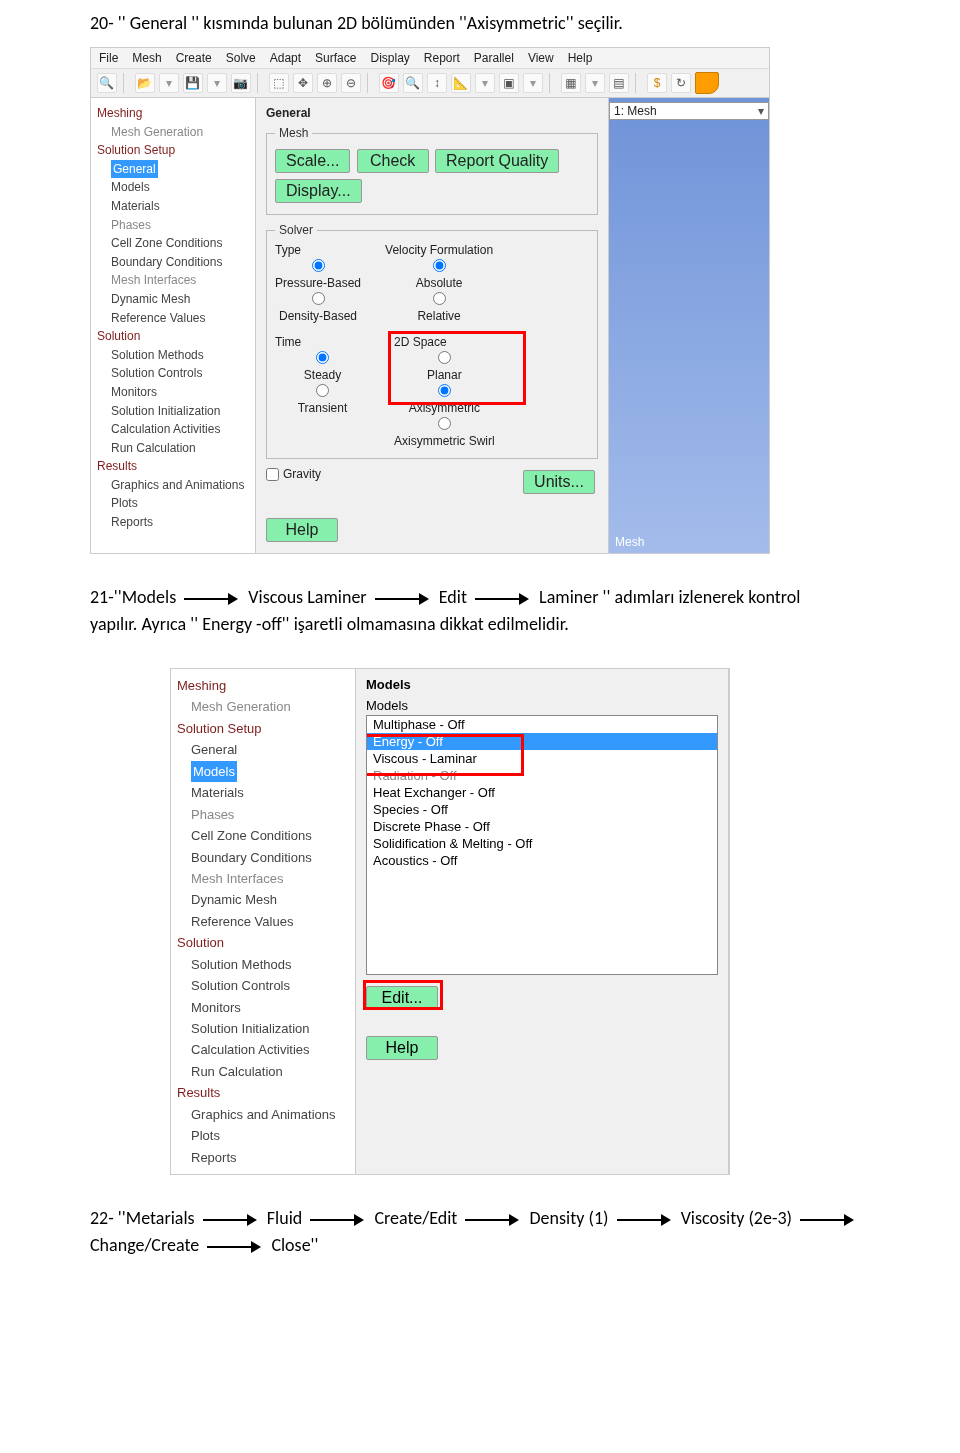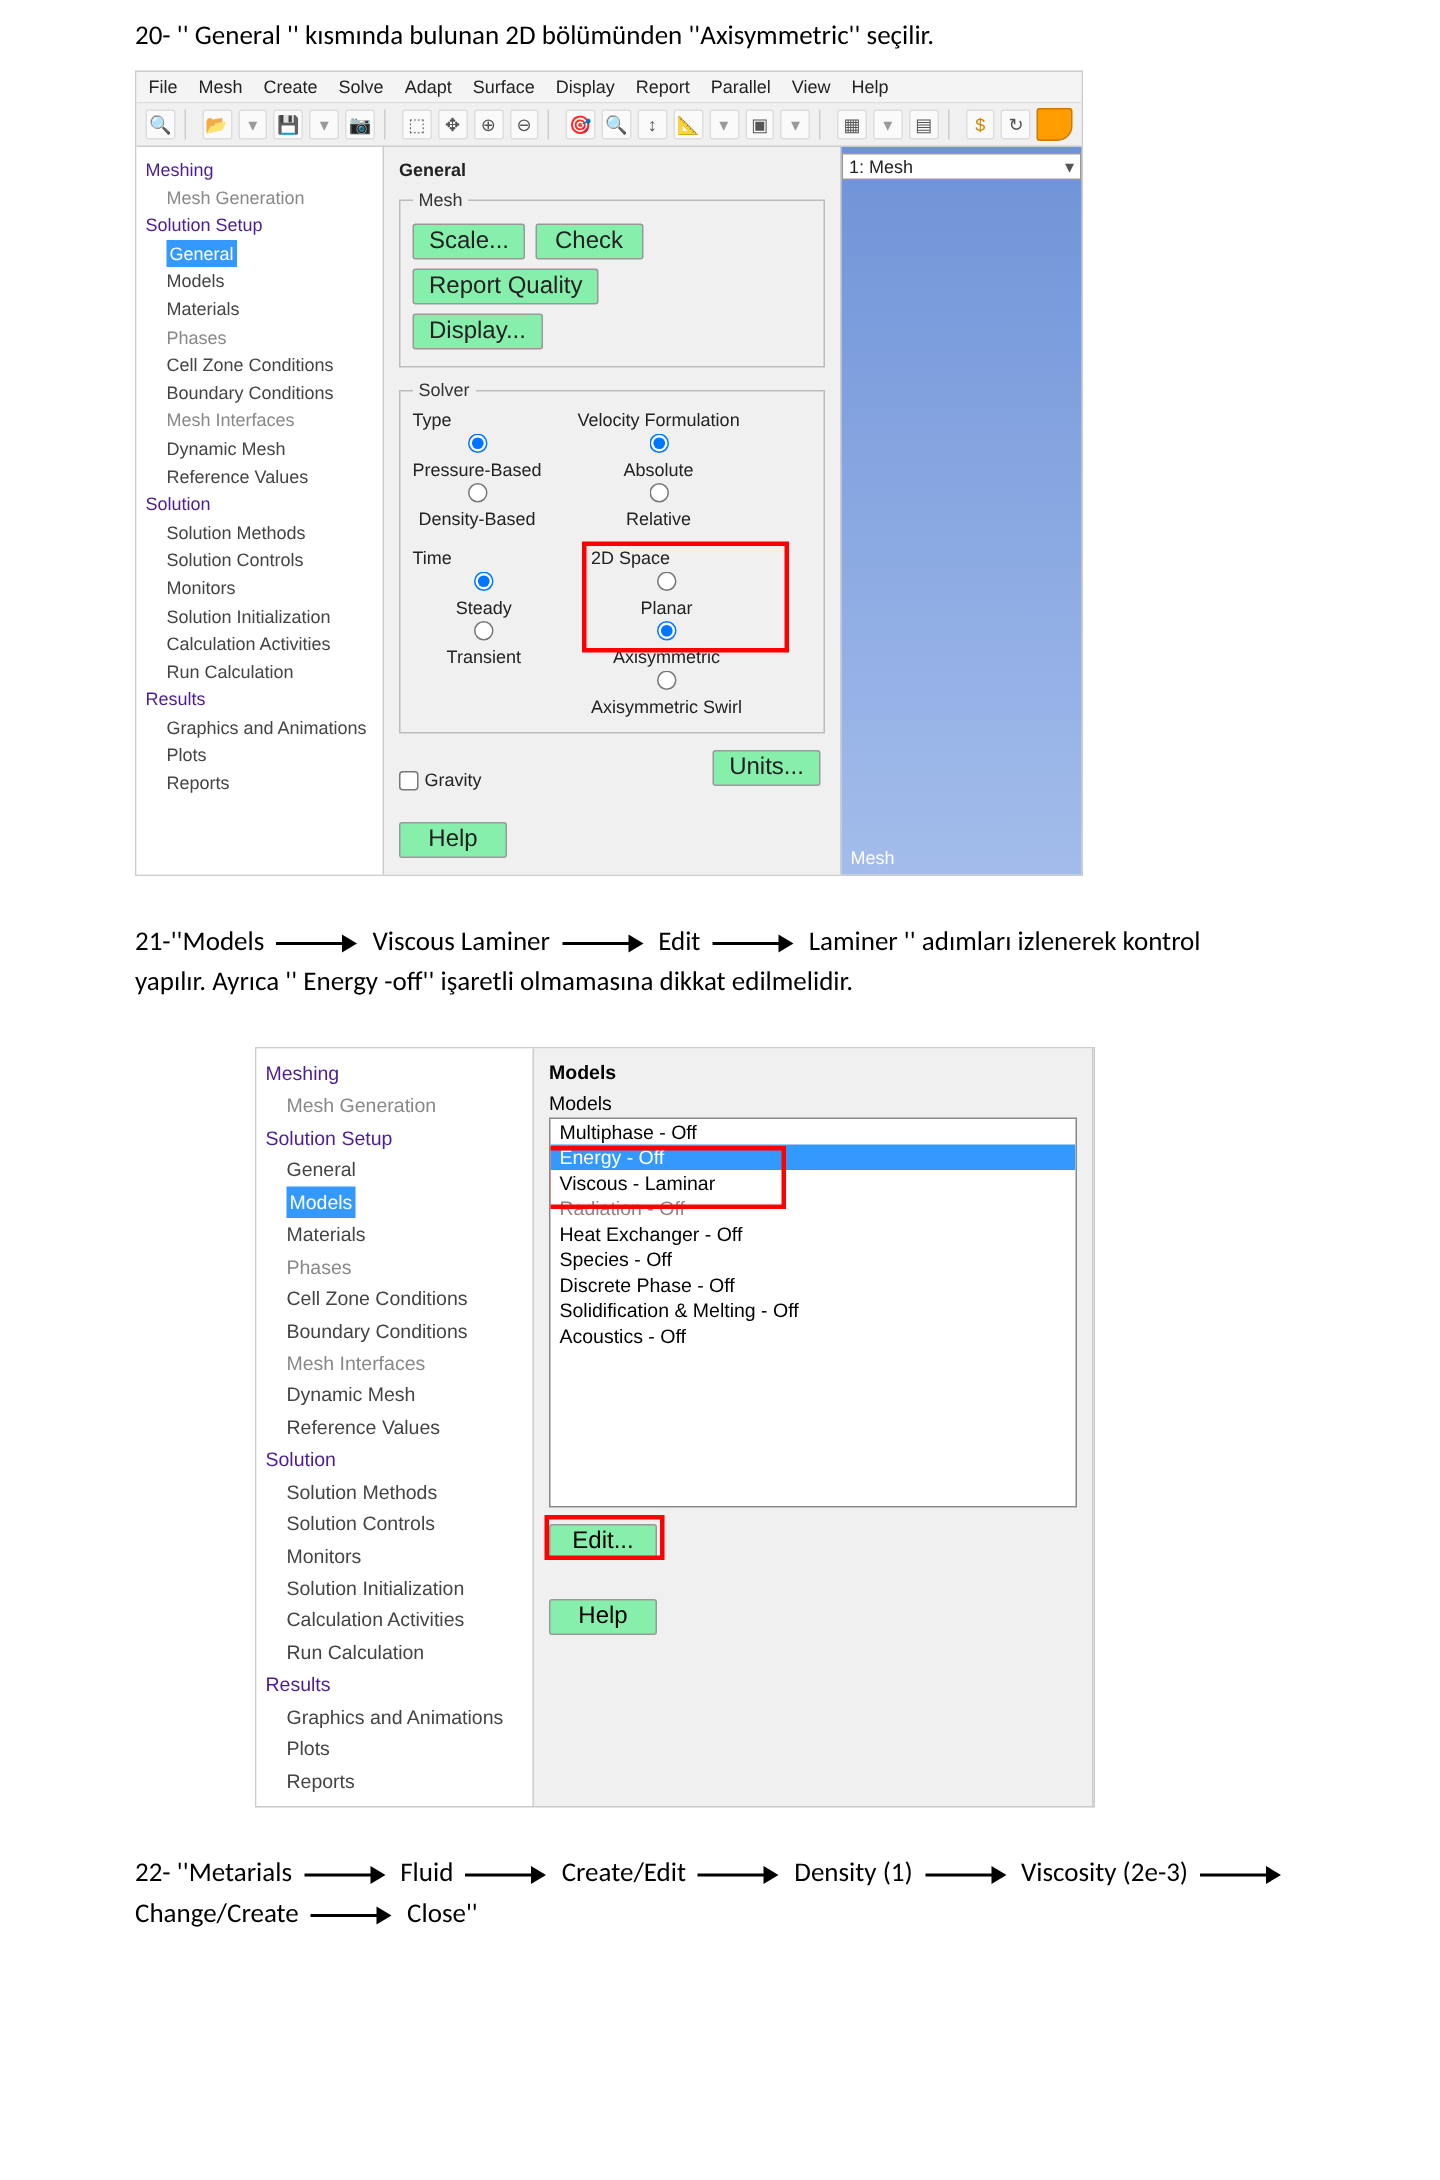--- a/index.html
+++ b/index.html
@@ -4,28 +4,28 @@
 <style>
   * { box-sizing: border-box; margin: 0; padding: 0; }
   body { font-family: "Segoe UI", Tahoma, sans-serif; background: #fff; width: 960px; color: #000; }
   .doc-text { font-family: Calibri, sans-serif; font-size: 18px; margin: 10px 90px; line-height: 1.5; }
   .italic { }
   .arrow { display: inline-block; position: relative; width: 56px; height: 8px; vertical-align: middle; margin: 0 4px; }
   .arrow::before { content: ""; position: absolute; top: 3px; left: 0; width: 46px; height: 2px; background: #000; }
   .arrow::after { content: ""; position: absolute; right: 2px; top: -2px; width: 0; height: 0; border-left: 10px solid #000; border-top: 6px solid transparent; border-bottom: 6px solid transparent; }
 
   
-  .app { margin: 10px 90px 30px 90px; background: #f0f0f0; border: 1px solid #ccc; font-size: 12px; color: #222; width: 632px; position: relative; }
+  .app { margin: 10px 90px 30px 90px; background: #f0f0f0; border: 1px solid #ccc; font-size: 12px; color: #222; width: 680px; position: relative; }
   .menubar { display: flex; gap: 14px; padding: 3px 8px; background: #f4f4f4; border-bottom: 1px solid #ddd; }
   .toolbar { display: flex; gap: 4px; padding: 3px 6px; background: #f0f0f0; border-bottom: 1px solid #ccc; align-items: center; }
   .tbicon { width: 20px; height: 20px; display: flex; align-items: center; justify-content: center; font-size: 12px; color: #555; background: #fafafa; border: 1px solid #ddd; border-radius: 2px; }
   .tbsep { width: 6px; height: 20px; border-left: 1px solid #ccc; margin: 0 2px; }
   .main { display: flex; }
   .tree { width: 165px; background: #fff; padding: 6px 6px 6px 6px; border-right: 1px solid #ccc; line-height: 1.55; }
-  .tree .hdr { font-weight: normal; color: #4c1d95; }
+  .tree .hdr { font-weight: normal; color: #7f1d1d; }
   .tree .sub { padding-left: 14px; color: #444; }
   .tree .sel { background: #3399ff; color: #fff; padding: 0 2px; display: inline-block; }
   .panel { flex: 1; background: #f0f0f0; padding: 8px 10px; border-right: 1px solid #ccc; }
   .panel-title { font-weight: bold; margin-bottom: 6px; }
   fieldset { border: 1px solid #bbb; margin-bottom: 8px; padding: 6px 8px 8px 8px; background: #f0f0f0; }
   legend { padding: 0 4px; color: #333; font-size: 12px; }
   .btn { display: inline-block; background: #86efac; border: 1px solid #999; border-radius: 2px; padding: 2px 10px; font-size: 16px; margin: 3px 3px 3px 0; min-width: 72px; text-align: center; }
   .row { display: flex; gap: 24px; }
   .col { }
   .radio { display: flex; align-items: center; gap: 4px; margin: 2px 0; flex-direction: column; }
@@ -189,21 +189,21 @@
                 <input type="radio" checked="" style="">
                 <span>Axisymmetric</span>
               </label>
             <label class="radio">
                 <input type="radio" style="">
                 <span>Axisymmetric Swirl</span>
               </label>
           </div>
         </div>
       </fieldset>
-      <div style="display:flex; justify-content:space-between; align-items:flex-end; margin:6px 0;">
+      <div style="display:flex; justify-content:space-between; align-items:flex-start; margin:6px 0;">
         <label class="chk">
             <input type="checkbox" style="">
             <span>Gravity</span>
           </label>
         <span class="btn">Units...</span>
       </div>
       <div style="margin-top:18px;">
         <span class="btn">Help</span>
       </div>
     </div>

